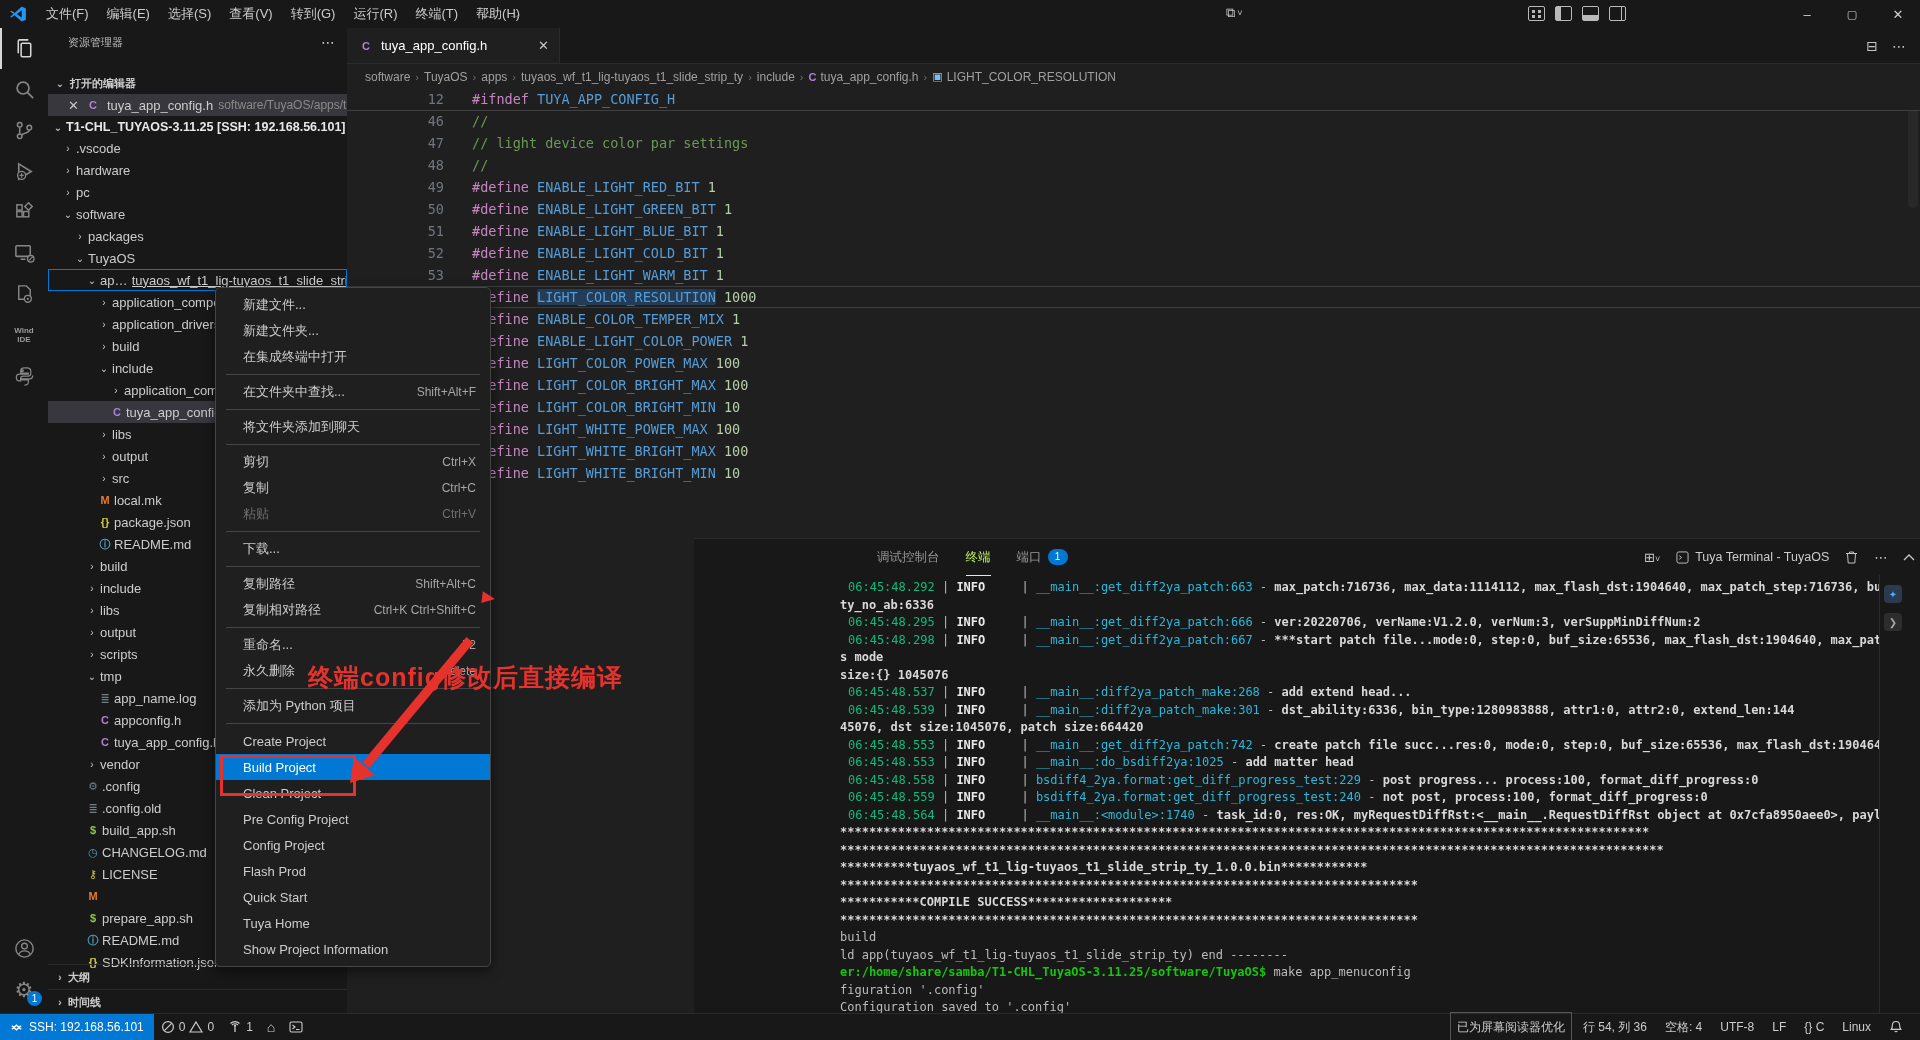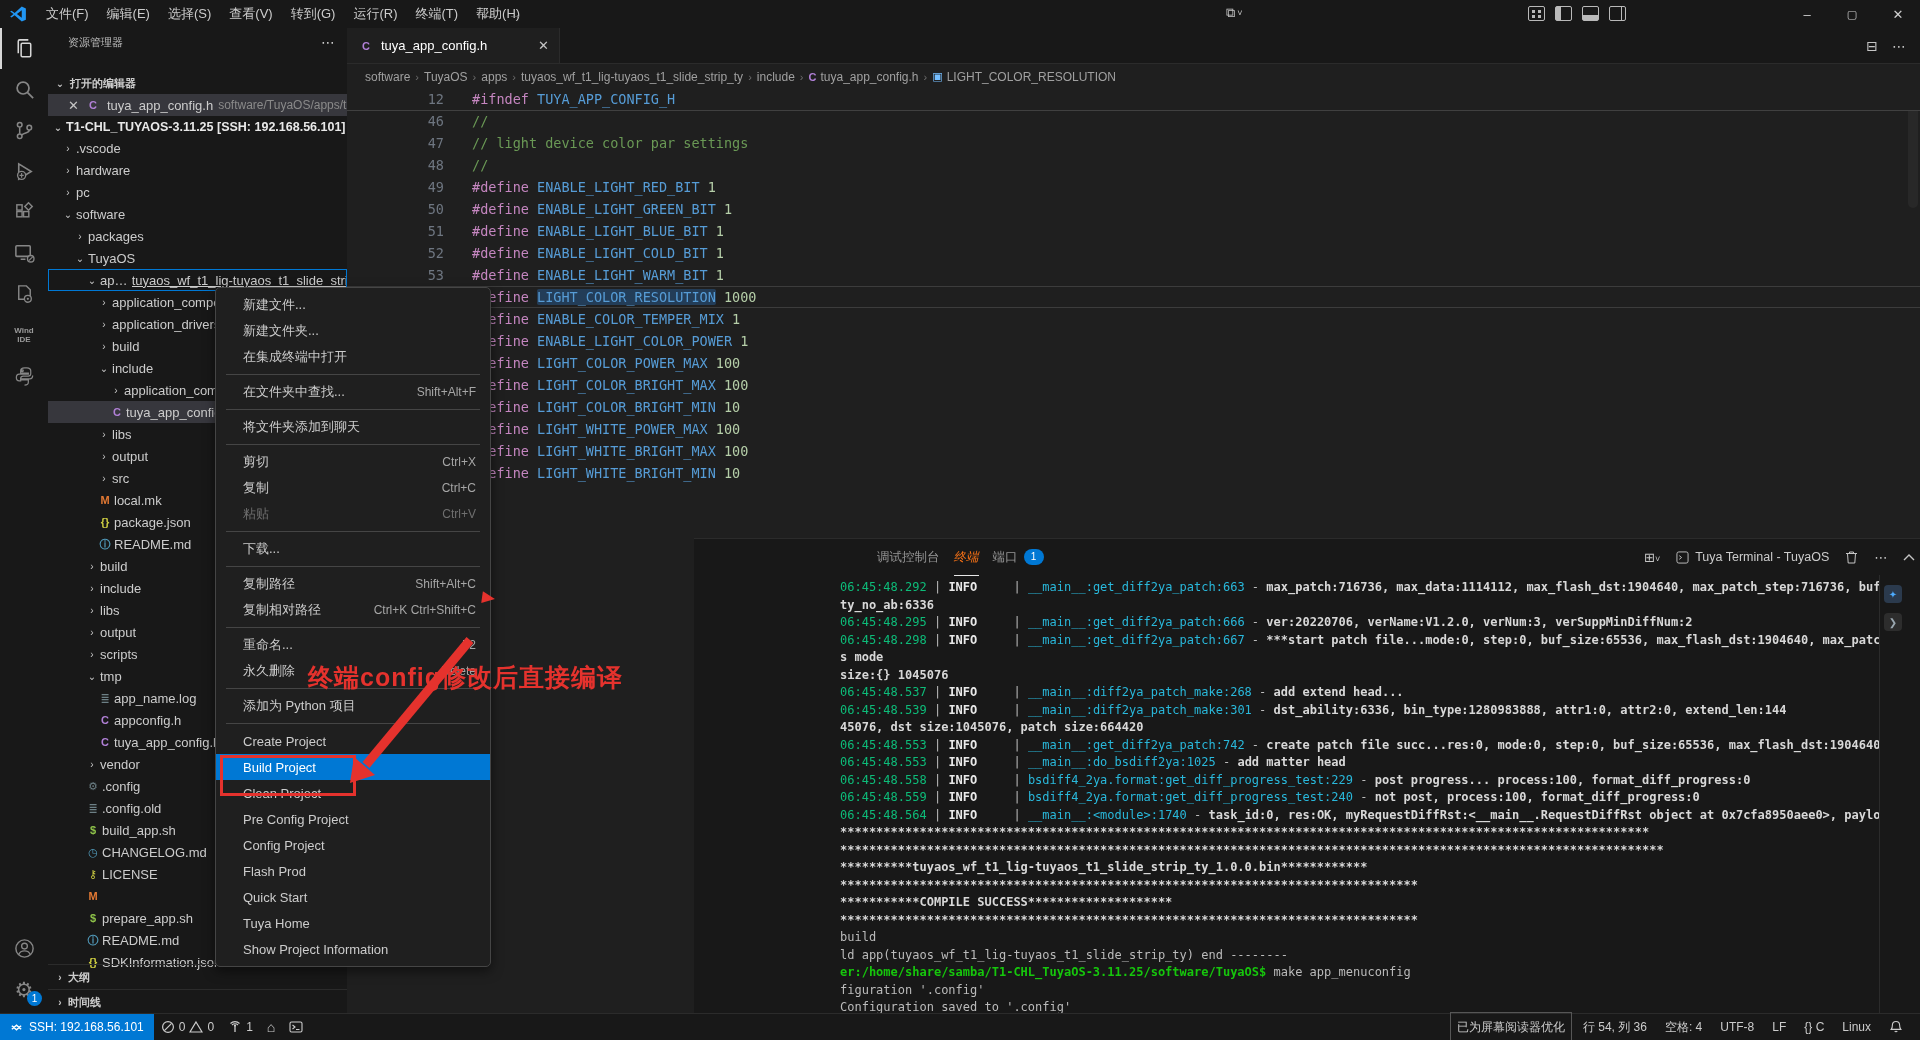--- a/index.html
+++ b/index.html
@@ -60,33 +60,33 @@
   .cl{height:22px;line-height:22px;display:flex;font-size:13.5px;}
   .cl .code{white-space:pre;padding-left:12px;}
   .cl.current{border-top:1px solid #3c3c3c;border-bottom:1px solid #3c3c3c;box-sizing:border-box;line-height:20px;}
   #sticky{position:absolute;left:0;right:0;top:60px;height:22px;background:#1f1f1f;border-bottom:1px solid #404040;z-index:5;}
   #code-lines{position:absolute;left:0;right:0;top:82px;}
   .t-pp{color:#C586C0;}.t-id{color:#569CD6;}.t-num{color:#B5CEA8;}.t-com{color:#6A9955;}.t-pl{color:#d4d4d4;}
   .t-hl{background:rgba(38,79,120,.65);border-radius:2px;}
   #ed-scroll{position:absolute;right:2px;top:60px;width:10px;height:120px;background:#3a3a3a;opacity:.35;border-radius:5px;}
   
   #panel{position:absolute;left:347px;top:510px;width:1573px;height:504px;background:#181818;border-top:1px solid #2b2b2b;}
-  #panel-tabs{position:absolute;left:183px;top:0;height:36px;display:flex;align-items:center;gap:14px;font-size:12.5px;color:#969696;}
+  #panel-tabs{position:absolute;left:183px;top:0;height:36px;display:flex;align-items:center;gap:26px;font-size:12.5px;color:#969696;}
   .ptab{display:flex;align-items:center;gap:6px;height:36px;line-height:36px;}
-  .ptab.active{color:#f97316;border-bottom:1px solid #e7e7e7;font-style:italic;}
+  .ptab.active{color:#bef264;border-bottom:1px solid #e7e7e7;}
   .pbadge{min-width:16px;height:16px;border-radius:9px;background:#0078d4;color:#fff;font-size:10px;line-height:16px;text-align:center;padding:0 2px;}
   #panel-actions{position:absolute;left:950px;top:0;height:36px;display:flex;align-items:center;gap:16px;color:#c5c5c5;font-size:13px;white-space:nowrap;}
   #panel-actions .label{display:flex;gap:6px;align-items:center;color:#cccccc;font-size:12.5px;}
   #term-list{position:absolute;left:1185px;top:36px;bottom:0;width:26px;border-left:1px solid #2b2b2b;display:flex;flex-direction:column;align-items:center;padding-top:10px;gap:10px;}
   .tl-ic{width:18px;height:18px;border-radius:4px;background:#2b3a4d;display:flex;align-items:center;justify-content:center;font-size:10px;color:#4daafc;}
   .tl-ic.g{background:#2d2d2d;color:#9aa7b0;}
   #terminal{position:absolute;left:0;top:40px;width:1185px;bottom:0;overflow:hidden;font-size:12px;line-height:17.5px;}
   .tline{height:17.5px;white-space:pre;padding-left:146px;overflow:hidden;}
   .tline.shift{padding-left:0;margin-left:21px;}
-  .tt-time{color:#0dbc79;}
+  .tt-time{color:#0dbc79;margin-left:8px;}
   .tt-lvl{font-weight:bold;color:#e9e9e9;}
   .tt-src{color:#29b8db;}
   .tt-msg{font-weight:bold;color:#d8d8d8;}
   .tt-pl{color:#bbbbbb;}
   .tt-pr{color:#16c60c;font-weight:bold;}
   .tt-deco{color:#6e7681;}
   #term-cursor{display:inline-block;width:8px;height:14px;border:1px solid #cccccc;vertical-align:-2px;}
   
   #ctx-menu{position:absolute;left:215px;top:287px;width:274px;background:#1f1f1f;border:1px solid #454545;border-radius:5px;
             box-shadow:0 4px 12px rgba(0,0,0,.5);padding:4px 0;z-index:40;}

